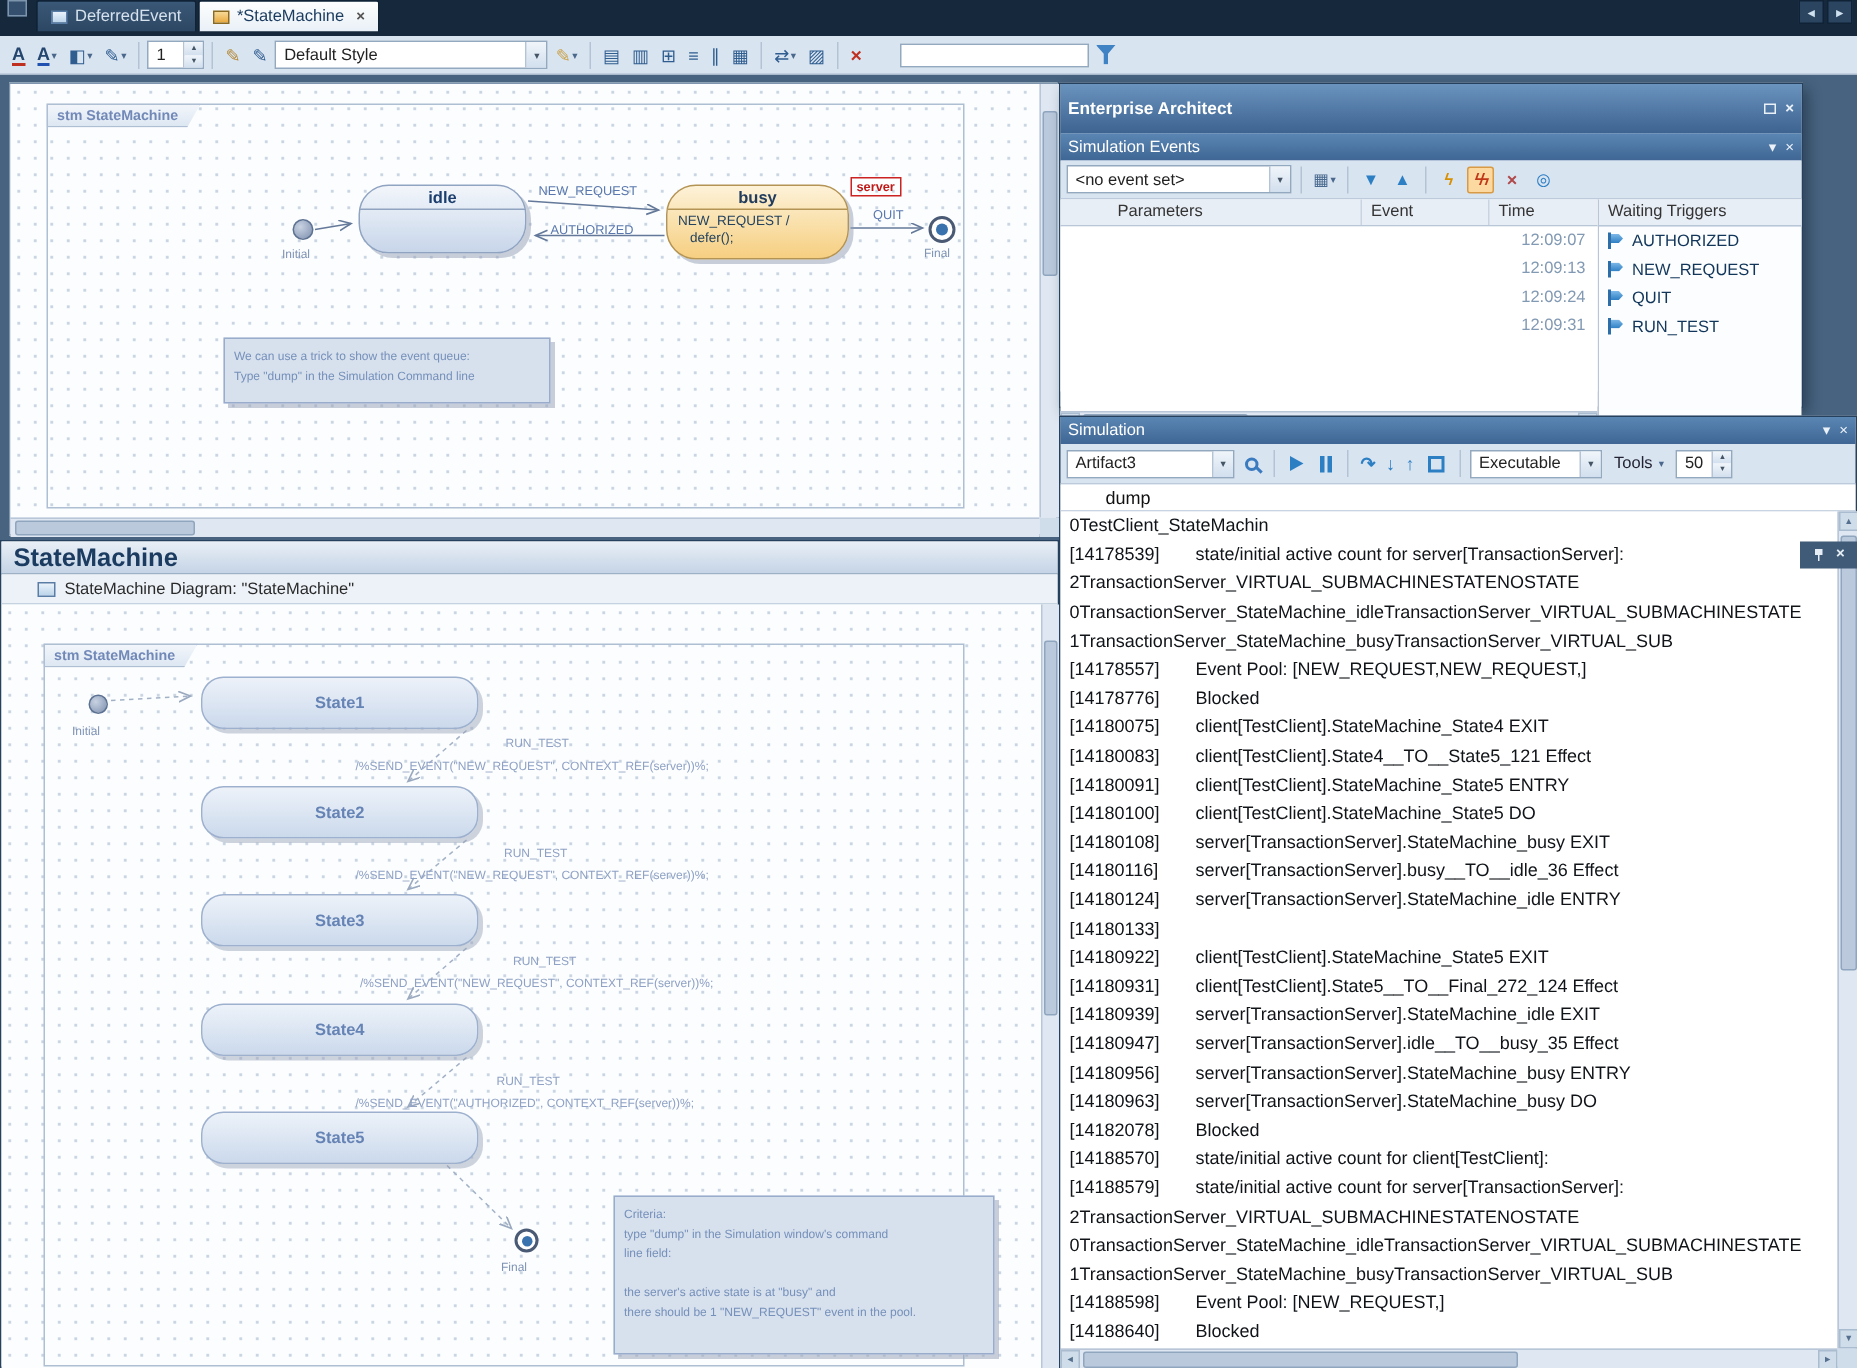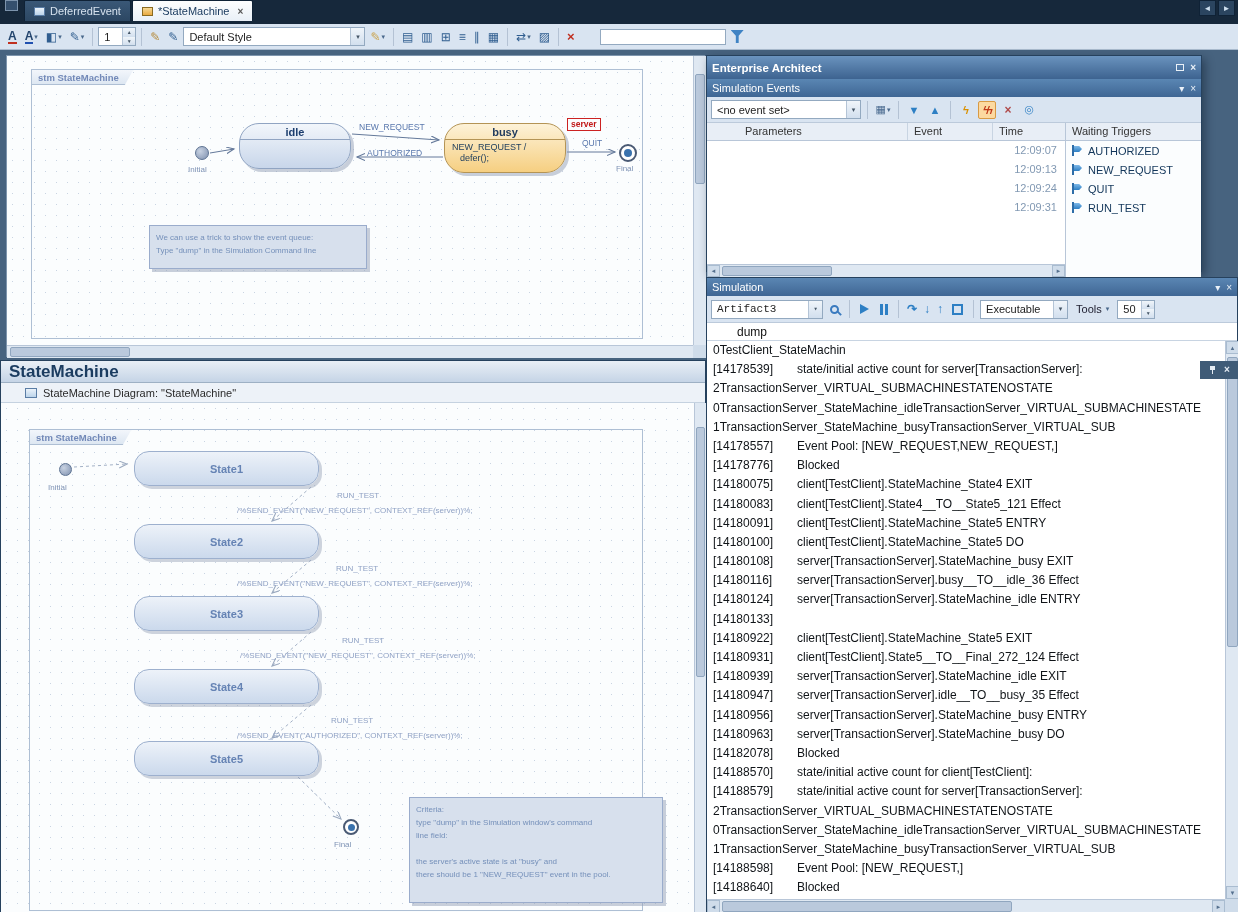--- a/index.html
+++ b/index.html
@@ -86,21 +86,21 @@
   .sbar.v { border-left:1px solid #b8c6d8; }
   .sbar.h { border-top:1px solid #b8c6d8; }
   .sthumb { position:absolute; background:#bac9dc; border:1px solid #90a6bf; border-radius:2px; }
   .sbtn { position:absolute; background:#cfdcea; border:1px solid #a9bcd0; color:#55708e; font-size:6px;
           display:flex; align-items:center; justify-content:center; }
   .scorner { position:absolute; background:#cfdcea; }
 
   
   .ea-win { position:absolute; left:706px; top:55px; width:496px; height:217px; background:#d9e4f1;
             border:1px solid #26415d; box-shadow:3px 4px 9px rgba(8,22,38,.45); }
-  .ea-title { height:23px; background:linear-gradient(#6a93be,#3d6390); color:#fff; display:flex;
+  .ea-title { height:33px; background:linear-gradient(#6a93be,#3d6390); color:#fff; display:flex;
               align-items:center; padding:0 5px; font-size:11.5px; font-weight:bold; }
   .ea-sub { height:18px; background:linear-gradient(#5a86b3,#3f6694); color:#fff; display:flex;
             align-items:center; padding:0 5px; font-size:11px; }
   .wt-btns { margin-left:auto; display:flex; gap:6px; align-items:center; font-size:10px; color:#eaf1f8; }
   .wt-max { width:8px; height:7px; border:1px solid #eaf1f8; display:inline-block; }
   .ea-toolbar { height:26px; display:flex; align-items:center; padding:0 4px; gap:3px;
                 border-bottom:1px solid #bccadb; background:#d9e4f1; }
   .mico { min-width:18px; height:18px; display:flex; align-items:center; justify-content:center;
           font-size:11px; color:#2d7fc4; border:1px solid transparent; border-radius:2px; gap:1px; }
   .mico.grid { color:#4a6a8f; }
@@ -388,21 +388,21 @@
 
   <div class="sim-panel">
     <div class="ea-sub">
       <span>Simulation</span>
       <span class="wt-btns">
         <span>▾</span>
         <span>×</span>
       </span>
     </div>
     <div class="sim-toolbar">
-      <div class="combo" style="width:112px;font-family:Liberation Mono, monospace;">
+      <div class="combo" style="width:112px;">
         <span class="cv">Artifact3</span>
         <span class="combo-arrow">▾</span>
       </div>
       <span class="magnifier"></span>
       <span class="sep"></span>
       <span class="play-tri"></span>
       <span class="pause-ic">
           <i></i>
           <i></i>
         </span>

